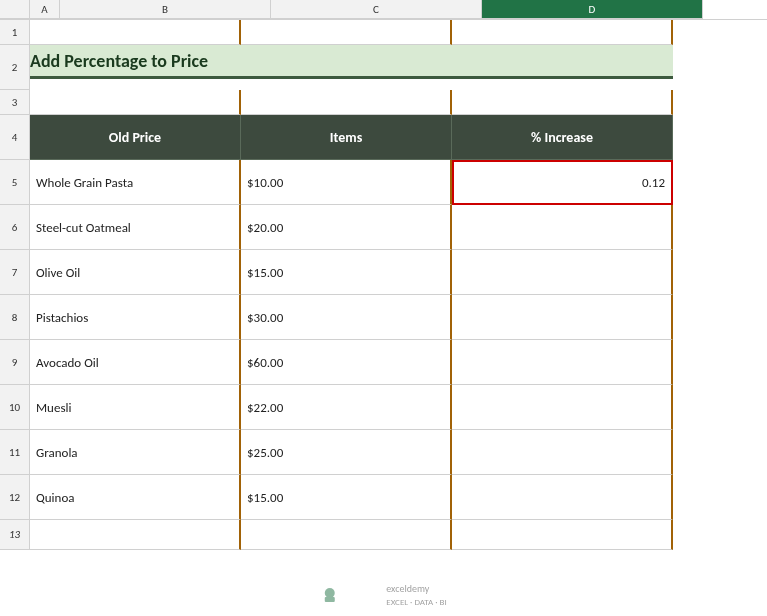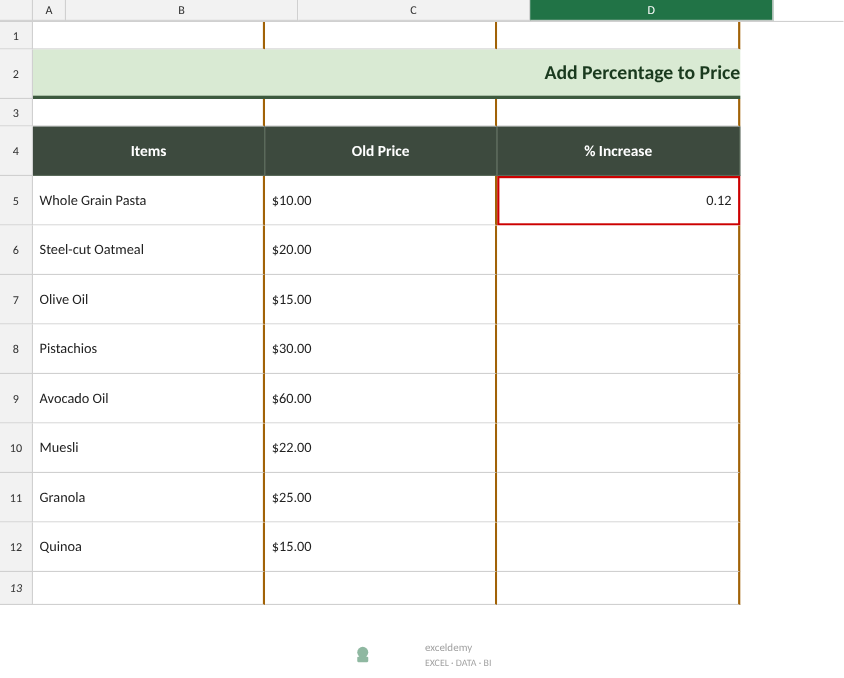--- a/index.html
+++ b/index.html
@@ -99,27 +99,27 @@
 
     .cell-b { width: 211px; min-width: 211px; }
     .cell-c { width: 211px; min-width: 211px; justify-content: flex-start; }
     .cell-d { width: 221px; min-width: 221px; justify-content: flex-end; }
 
     
     .title-cell {
       grid-column: span 3;
       display: flex;
       align-items: center;
-      justify-content: flex-end;
+      justify-content: flex-start;
       background: #d9ead3;
       border-bottom: 3px solid #3d5a3e;
       font-size: 18px;
       font-weight: bold;
       color: #1a3a1e;
-      height: 45px;
+      height: 34px;
       width: 643px;
     }
 
     
     .header-cell {
       background: #3d4a3e;
       color: #ffffff;
       font-weight: bold;
       font-size: 14px;
       display: flex;
@@ -210,25 +210,25 @@
         </div>
       </div>
 
       <div class="grid-row short-row">
         <div class="cell cell-b empty-cell"></div>
         <div class="cell cell-c empty-cell"></div>
         <div class="cell cell-d empty-cell"></div>
       </div>
 
       <div class="grid-row">
+        <div class="header-cell cell-c">
+          <span>Old Price</span>
+        </div>
         <div class="header-cell cell-b">
           <span>Items</span>
-        </div>
-        <div class="header-cell cell-c">
-          <span>Old Price</span>
         </div>
         <div class="header-cell cell-d">
           <span>% Increase</span>
         </div>
       </div>
 
       <div class="grid-row">
         <div class="cell cell-b data-cell">
           <span>Whole Grain Pasta</span>
         </div>

